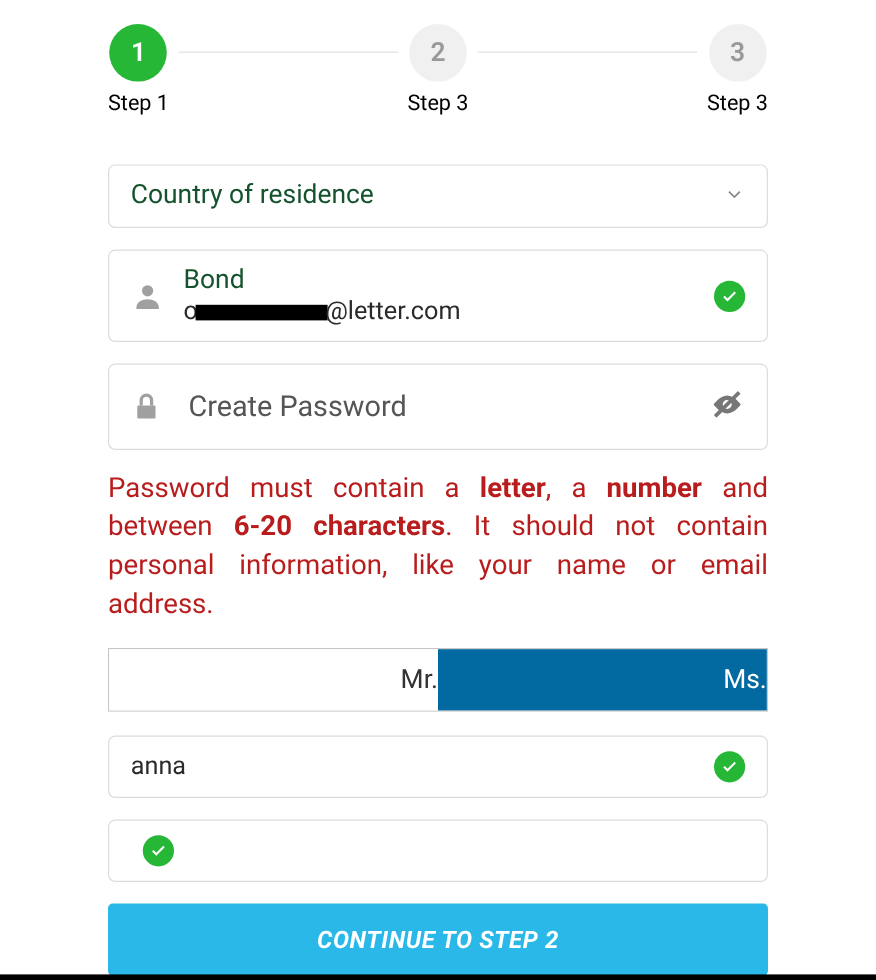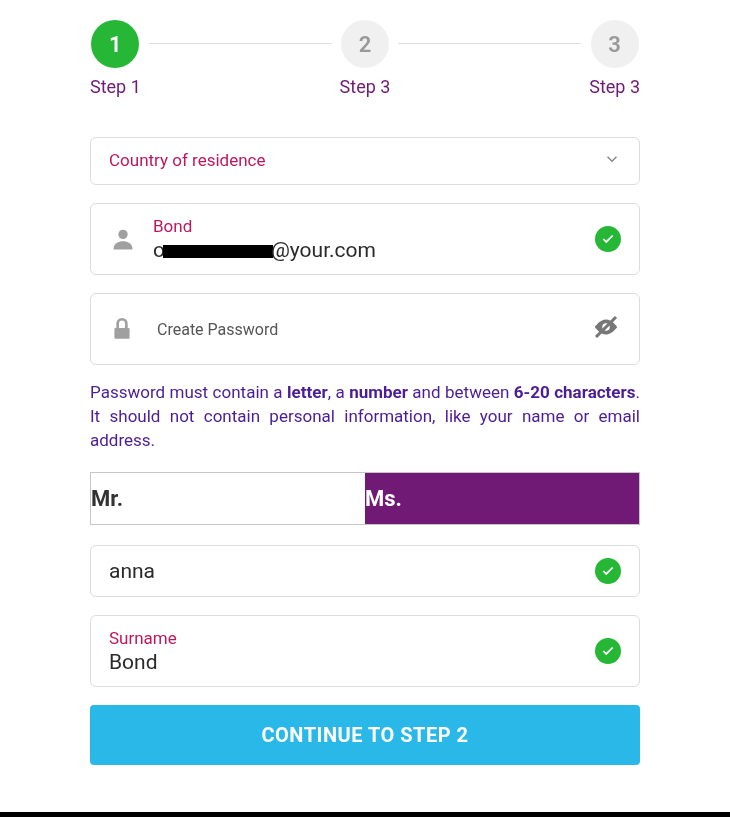--- a/index.html
+++ b/index.html
@@ -43,21 +43,21 @@
     .step-circle.active {
       background: #27b737;
       color: #fff;
     }
     .step-circle.inactive {
       background: #f0f0f0;
       color: #999999;
     }
     .step-label {
       font-size: 18px;
-      color: #701a75;
+      color: #000000;
     }
     .step-line {
       flex: 1;
       height: 1px;
       background: #e0e0e0;
       margin: 0 8px;
       position: relative;
       top: -15px;
     }
     
@@ -67,22 +67,22 @@
       padding: 12px 18px;
       margin-bottom: 18px;
       position: relative;
       display: flex;
       align-items: center;
     }
     .field-inner {
       flex: 1;
     }
     .field-label {
-      font-size: 17px;
-      color: #be185d;
+      font-size: 22px;
+      color: #14532d;
       margin-bottom: 2px;
     }
     .field-value {
       font-size: 21px;
       color: #2a2a2a;
     }
     .field-icon-left {
       margin-right: 16px;
       color: #a0a0a0;
       display: flex;
@@ -106,71 +106,71 @@
     .password-box {
       border: 1px solid #dcdcdc;
       border-radius: 6px;
       padding: 18px;
       margin-bottom: 16px;
       display: flex;
       align-items: center;
     }
     .password-placeholder {
       flex: 1;
-      font-size: 16px;
+      font-size: 24px;
       color: #555555;
       margin-left: 22px;
     }
     .eye-icon {
       color: #777777;
     }
     
     .password-hint {
-      font-size: 17px;
-      color: #4c1d95;
+      font-size: 23px;
+      color: #b91c1c;
       text-align: justify;
       line-height: 1.4;
       margin-bottom: 20px;
     }
     .password-hint b {
       font-weight: 700;
     }
     
     .title-toggle {
       display: flex;
       border: 1px solid #c6c6c6;
       margin-bottom: 20px;
     }
     .title-option {
       flex: 1;
-      text-align: left;
+      text-align: right;
       padding: 13px 0;
       font-size: 22px;
       cursor: pointer;
-      font-weight: bold;
     }
     .title-option.unselected {
       background: #ffffff;
       color: #333333;
     }
     .title-option.selected {
-      background: #701a75;
+      background: #0369a1;
       color: #ffffff;
     }
     
     .continue-btn {
       background: #29b8e8;
       color: #ffffff;
       text-align: center;
       padding: 18px 0;
       font-size: 20px;
       font-weight: 700;
       border-radius: 4px;
       cursor: pointer;
       letter-spacing: 0.5px;
+      font-style: italic;
     }
     .redacted {
       display: inline-block;
       background: #000;
       width: 110px;
       height: 13px;
       vertical-align: middle;
       margin: 0 -2px;
     }
     .bottom-bar {
@@ -218,21 +218,21 @@
   <div class="field-box">
     <span class="field-icon-left">
       <svg width="28" height="28" viewBox="0 0 24 24" fill="currentColor">
           <circle cx="12" cy="8" r="4"></circle>
           <path d="M4 20c0-4 4-6 8-6s8 2 8 6v1H4v-1z"></path>
         </svg>
     </span>
     <div class="field-inner">
       <div class="field-label">Bond</div>
       <div class="field-value">
-        <span>o</span><span class="redacted"></span><span>@your.com</span>
+        <span>o</span><span class="redacted"></span><span>@letter.com</span>
       </div>
     </div>
     <span class="check-badge">
       <svg width="14" height="14" viewBox="0 0 24 24" fill="none" stroke="currentColor" stroke-width="3">
           <polyline points="20 6 9 17 4 12"></polyline>
         </svg>
     </span>
   </div>
 
   <div class="password-box">
@@ -265,24 +265,20 @@
       <div class="field-value">anna</div>
     </div>
     <span class="check-badge">
       <svg width="14" height="14" viewBox="0 0 24 24" fill="none" stroke="currentColor" stroke-width="3">
           <polyline points="20 6 9 17 4 12"></polyline>
         </svg>
     </span>
   </div>
 
   <div class="field-box">
-    <div class="field-inner">
-      <div class="field-label">Surname</div>
-      <div class="field-value">Bond</div>
-    </div>
     <span class="check-badge">
       <svg width="14" height="14" viewBox="0 0 24 24" fill="none" stroke="currentColor" stroke-width="3">
           <polyline points="20 6 9 17 4 12"></polyline>
         </svg>
     </span>
   </div>
 
   <div class="continue-btn">CONTINUE TO STEP 2</div>
 
 </div>

